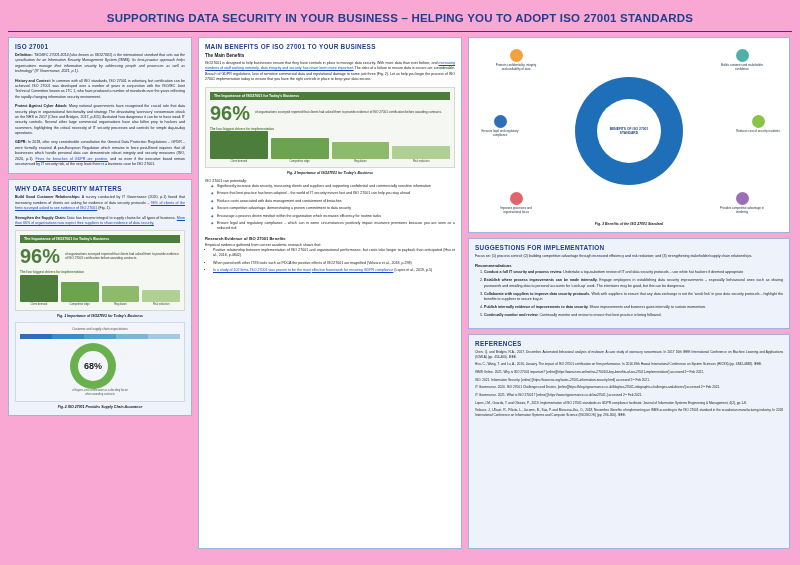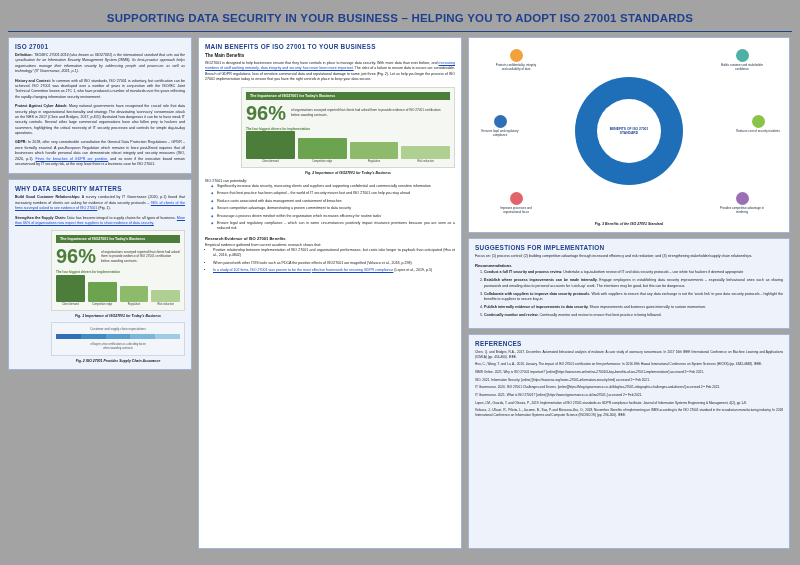--- a/index.html
+++ b/index.html
@@ -11,21 +11,21 @@
     width: 800px;
     height: 565px;
     font-family: "Liberation Sans", sans-serif;
     color: #1a1a1a;
     overflow: hidden;
   }
   .poster {
     position: relative;
     width: 800px;
     height: 565px;
-    background: #a3a3a3;
+    background: #f9a8d4;
     box-sizing: border-box;
     padding: 6px 8px 16px 8px;
   }
   .title-bar {
     width: 100%;
     text-align: center;
     font-size: 11.5px;
     font-weight: bold;
     color: #1f3f8f;
     letter-spacing: 0.2px;
@@ -111,21 +111,20 @@
   .caption {
     font-size: 3.5px;
     font-style: italic;
     font-weight: bold;
     text-align: center;
     margin-top: 3px;
     color: #14181f;
   }
   .fig-box {
     margin-top: 4px;
-    margin-left: 36px;
   }
   .refs {
     font-size: 3.2px;
     line-height: 1.45;
     text-align: justify;
   }
   .refs p { margin: 0 0 3px 0; }
 
   
   .fig1 {
@@ -276,20 +275,25 @@
             <div class="f2-head">Customer and supply chain expectations</div>
             <div class="f2-strip">
               <div style="background:#2f6fb5"></div>
               <div style="background:#3f8ac2"></div>
               <div style="background:#57a0cd"></div>
               <div style="background:#79b6d9"></div>
               <div style="background:#9fcbe4"></div>
             </div>
             <div class="f2-row">
               <div>
+                <div class="donut" style="background:#6ab04c">
+                  <div class="hole">
+                      <span>68%</span>
+                    </div>
+                </div>
                 <div class="f2-cap">of buyers view certification as a deciding factor when awarding contracts</div>
               </div>
             </div>
           </div>
           <div class="caption">Fig. 2 ISO 27001 Provides Supply Chain Assurance</div>
         </div>
       </div>
     </div>
 
     <div class="col col-mid">

